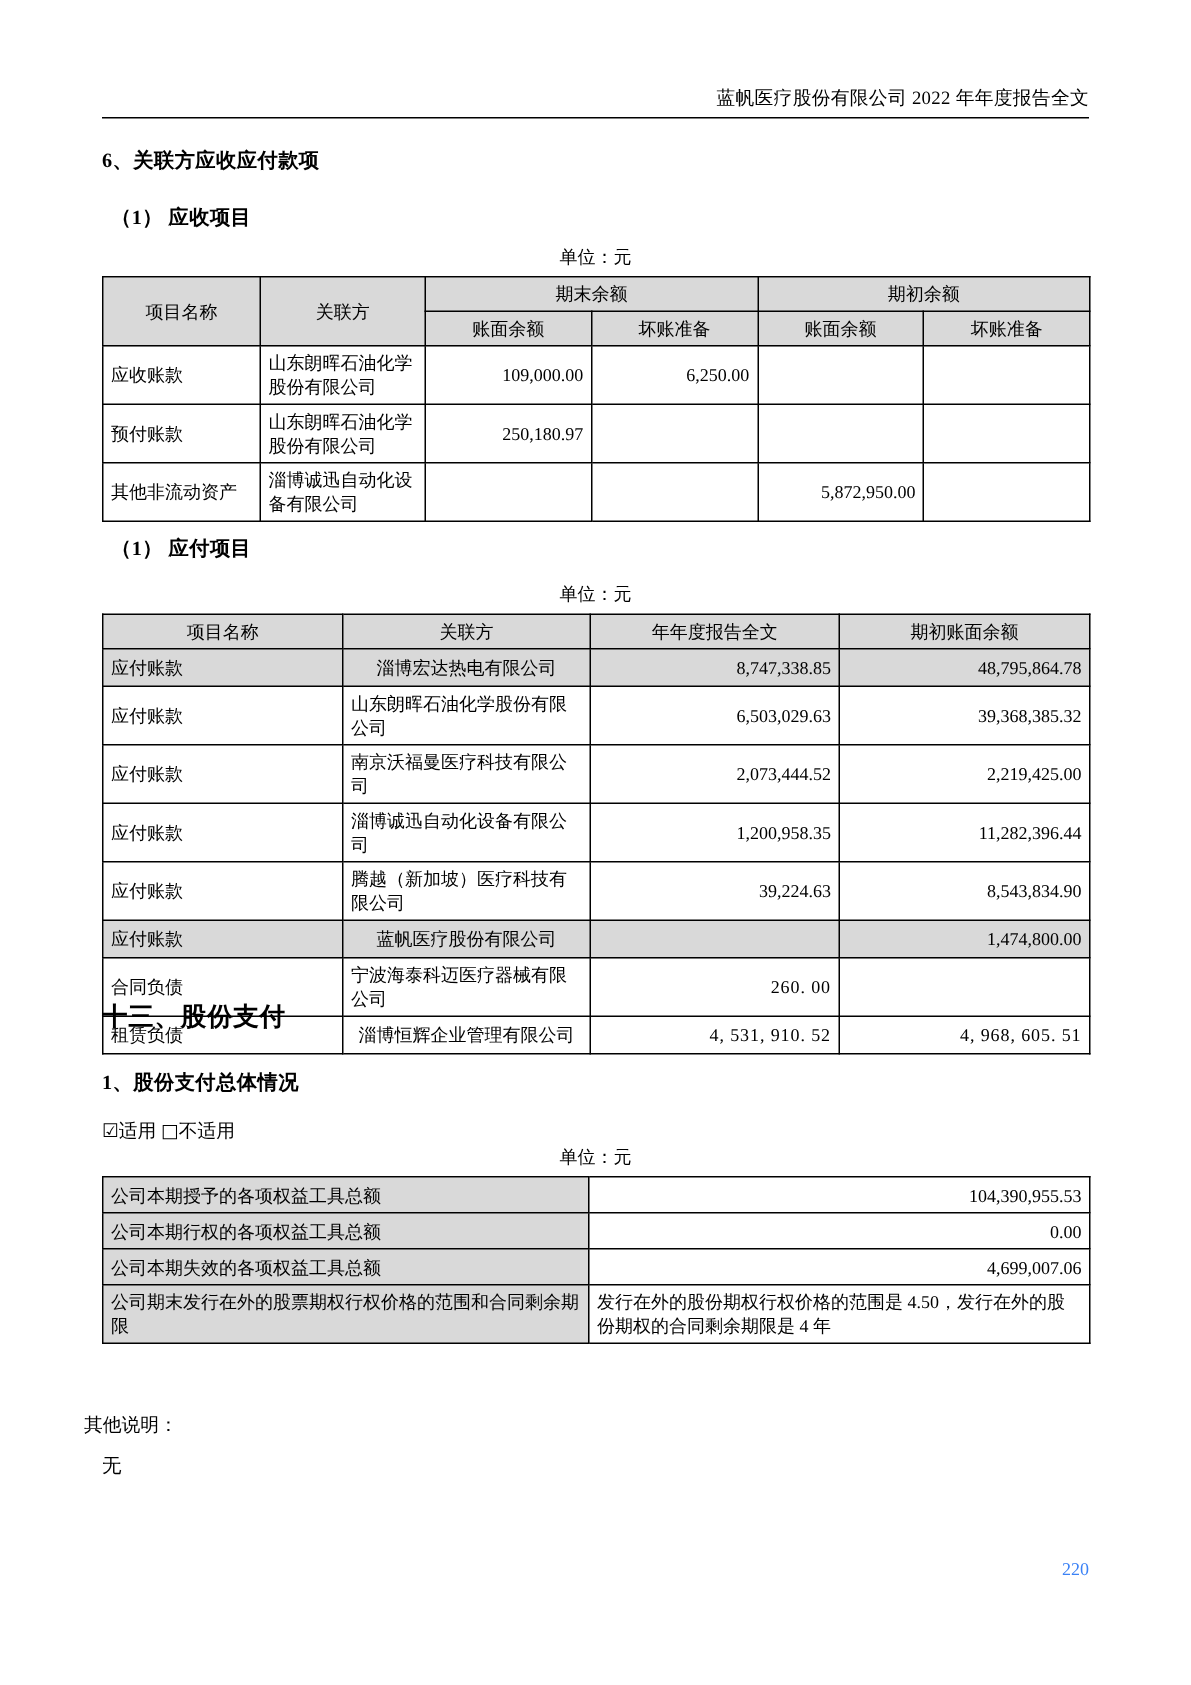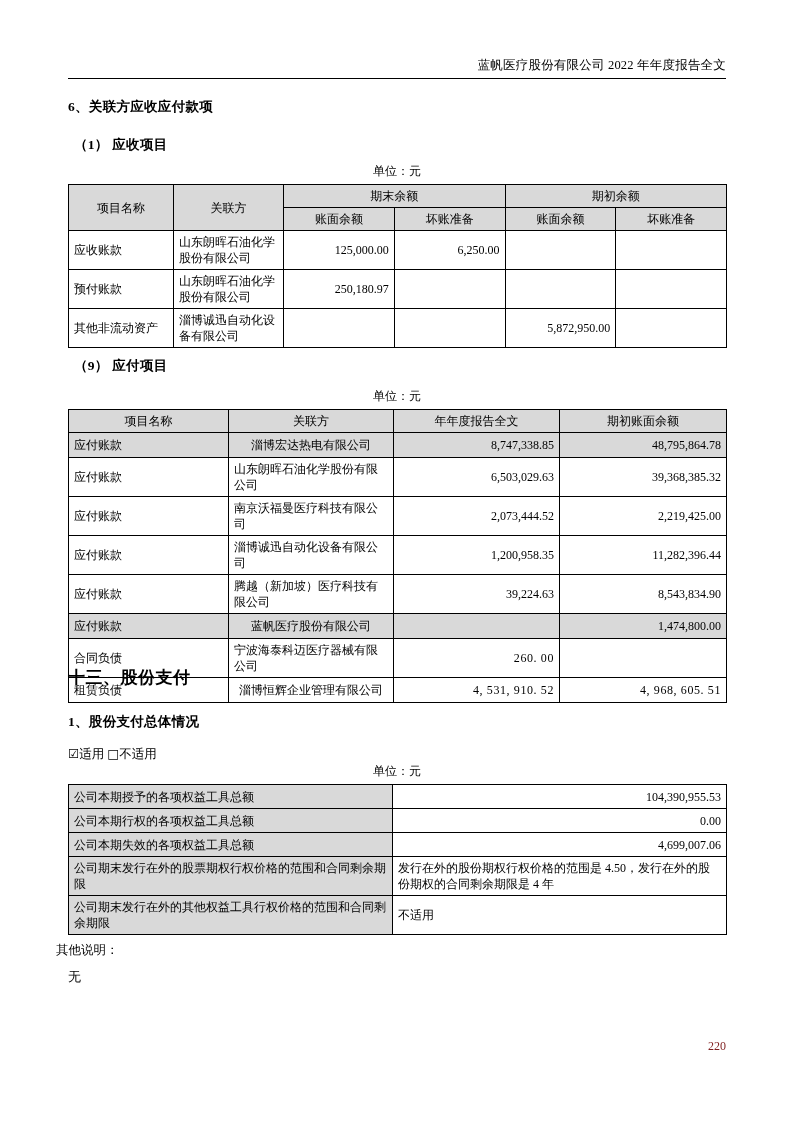--- a/index.html
+++ b/index.html
@@ -104,21 +104,21 @@
     top: 968px;
     font-size: 13px;
   }
   .page-num {
     position: absolute;
     left: 68px;
     top: 1039px;
     width: 658px;
     text-align: right;
     font-size: 12px;
-    color: #7f1d1d;
+    color: #3b82f6;
   }
 
   
   table.fin {
     position: absolute;
     left: 68px;
     border-collapse: collapse;
     table-layout: fixed;
     width: 658px;
     font-size: 12px;
@@ -191,21 +191,21 @@
         <th>账面余额</th>
         <th>坏账准备</th>
         <th>账面余额</th>
         <th>坏账准备</th>
       </tr>
     </thead>
     <tbody>
       <tr>
         <td>应收账款</td>
         <td>山东朗晖石油化学股份有限公司</td>
-        <td class="num">125,000.00</td>
+        <td class="num">109,000.00</td>
         <td class="num">6,250.00</td>
         <td class="num"></td>
         <td class="num"></td>
       </tr>
       <tr>
         <td>预付账款</td>
         <td>山东朗晖石油化学股份有限公司</td>
         <td class="num">250,180.97</td>
         <td class="num"></td>
         <td class="num"></td>
@@ -215,21 +215,21 @@
         <td>其他非流动资产</td>
         <td>淄博诚迅自动化设备有限公司</td>
         <td class="num"></td>
         <td class="num"></td>
         <td class="num">5,872,950.00</td>
         <td class="num"></td>
       </tr>
     </tbody>
   </table>
 
-  <h2 class="sec h-2">（9） 应付项目</h2>
+  <h2 class="sec h-2">（1） 应付项目</h2>
   <div class="unit unit-2">单位：元</div>
 
   <table class="fin t2">
     <colgroup>
       <col class="c1">
         <col class="c2">
         <col class="c3">
         <col class="c4">
     </colgroup>
     <thead>
@@ -317,24 +317,20 @@
         <td class="num">0.00</td>
       </tr>
       <tr>
         <td class="shade">公司本期失效的各项权益工具总额</td>
         <td class="num">4,699,007.06</td>
       </tr>
       <tr>
         <td class="shade">公司期末发行在外的股票期权行权价格的范围和合同剩余期限</td>
         <td>发行在外的股份期权行权价格的范围是 4.50，发行在外的股份期权的合同剩余期限是 4 年</td>
       </tr>
-      <tr>
-        <td class="shade">公司期末发行在外的其他权益工具行权价格的范围和合同剩余期限</td>
-        <td>不适用</td>
-      </tr>
     </tbody>
   </table>
 
   <div class="note-label">其他说明：</div>
   <div class="note-value">无</div>
 
   <div class="page-num">220</div>
 
 </div>
 

